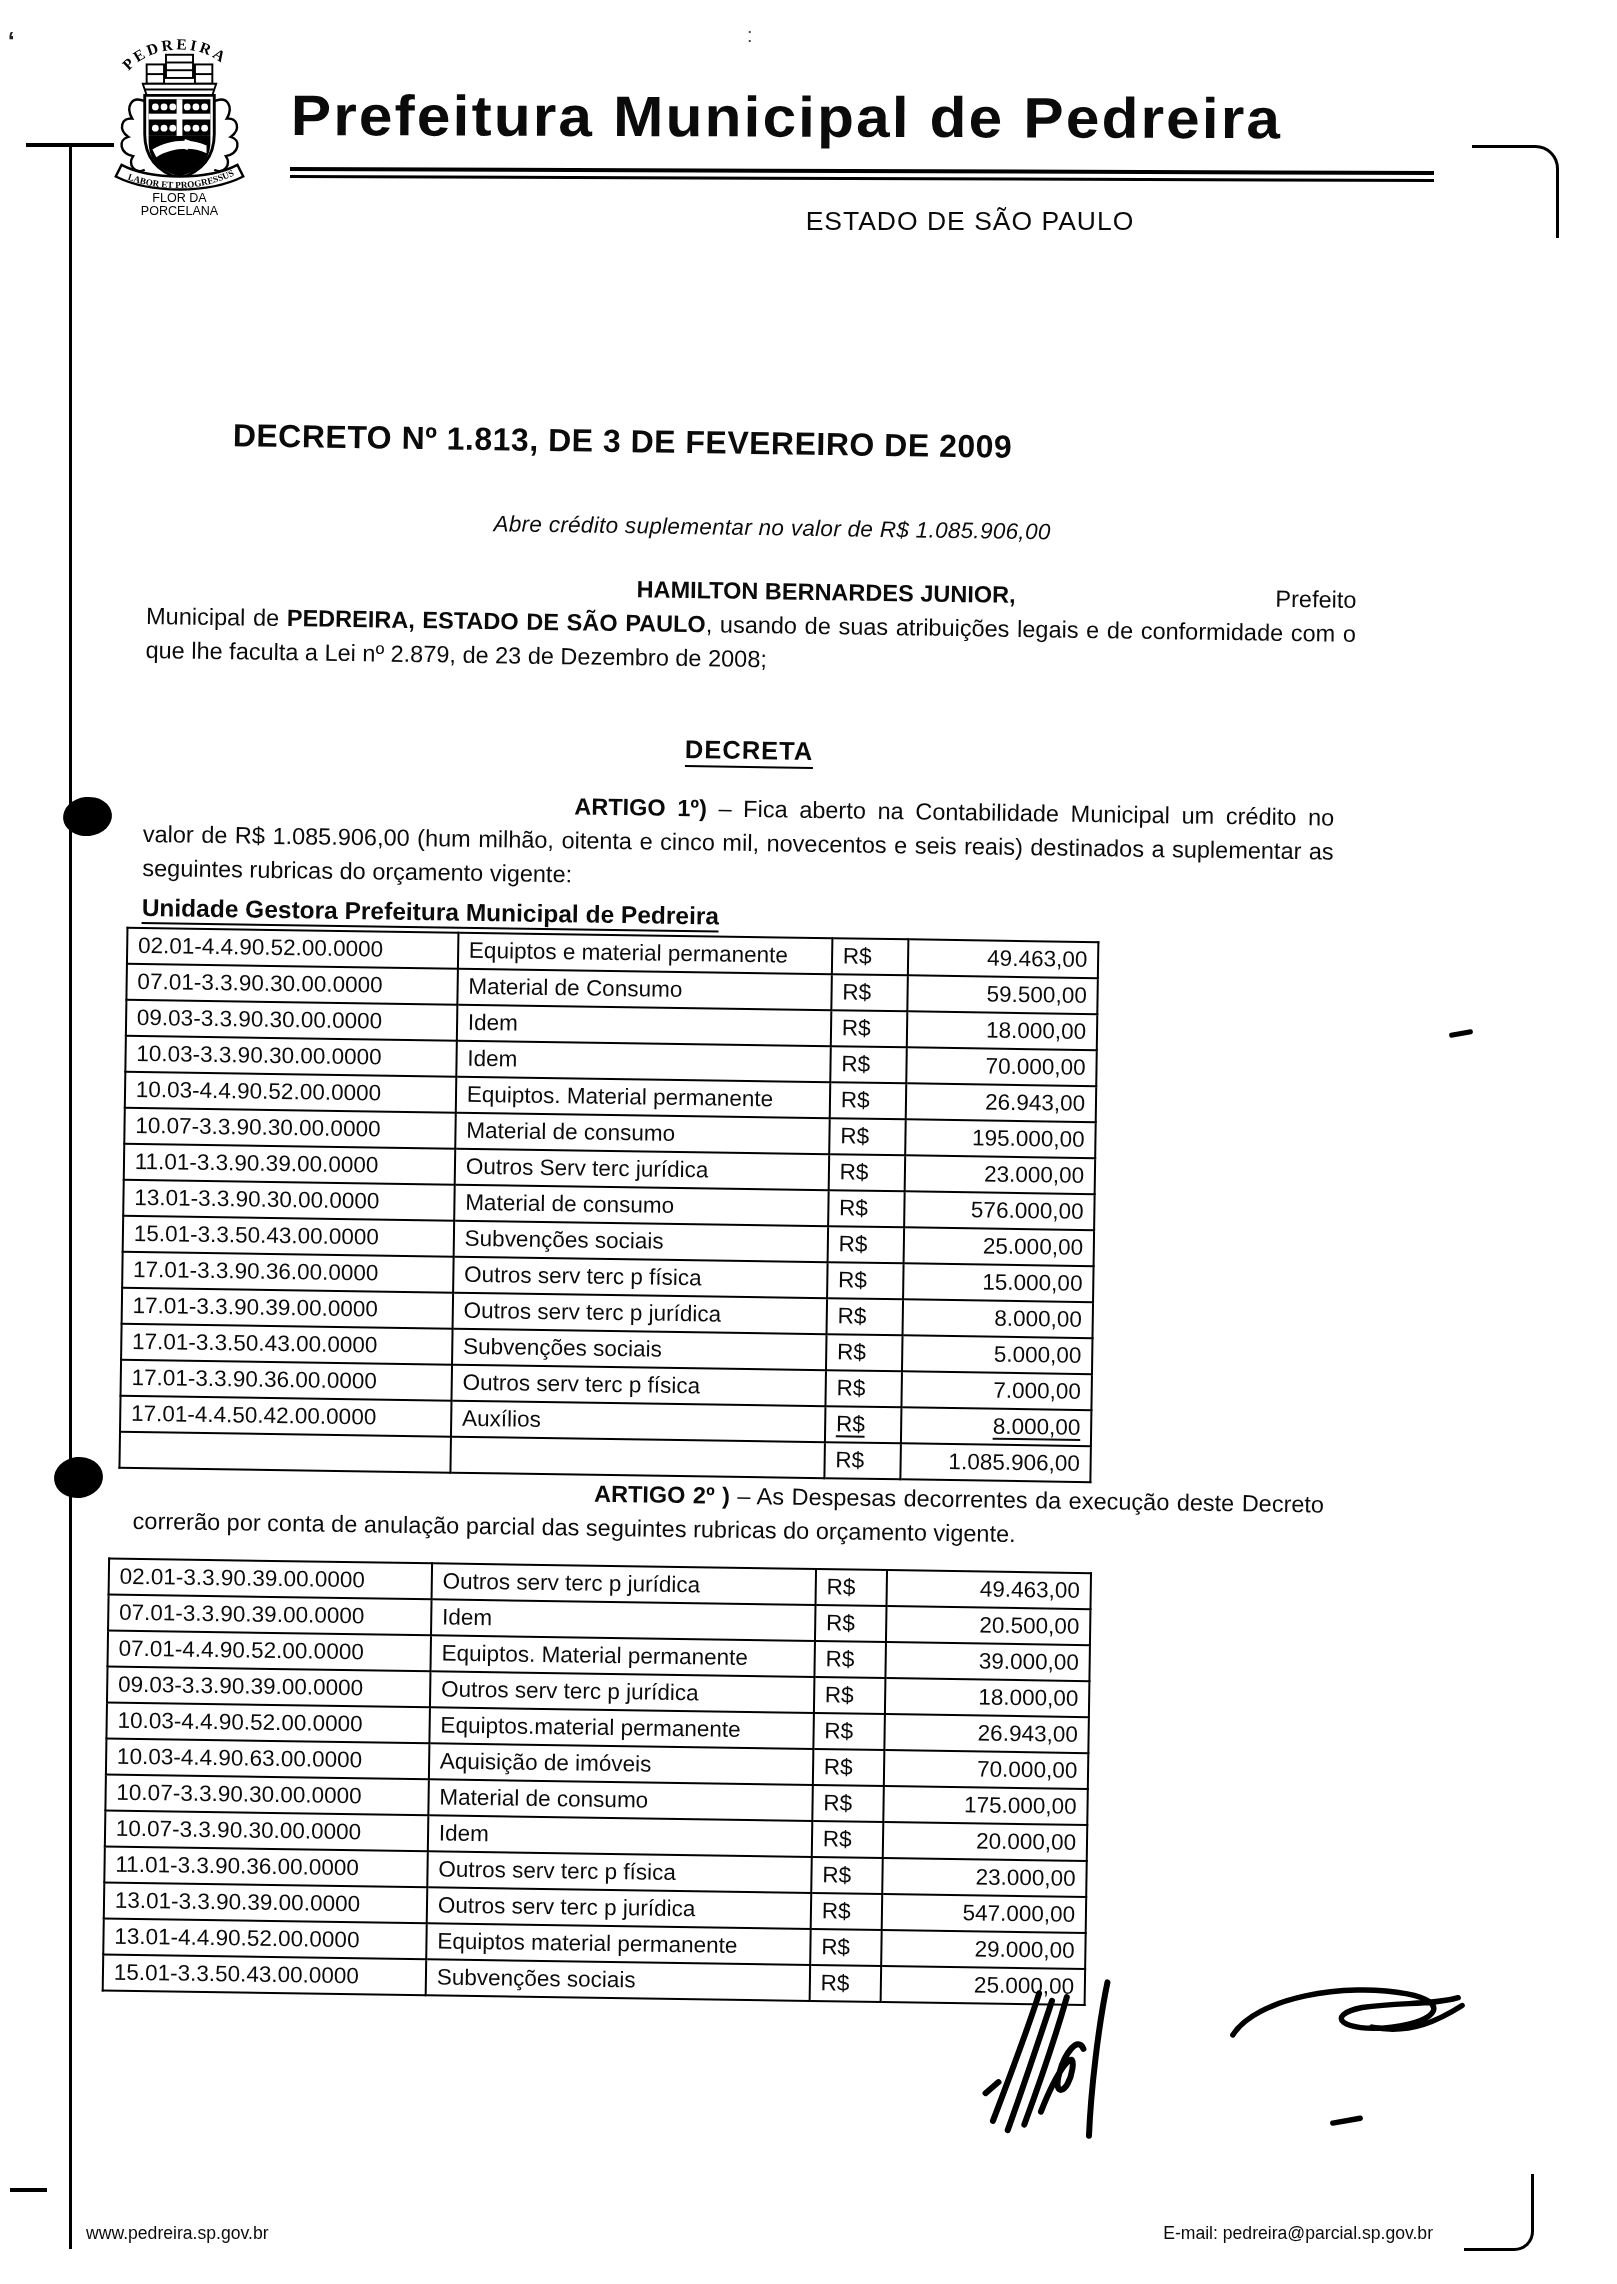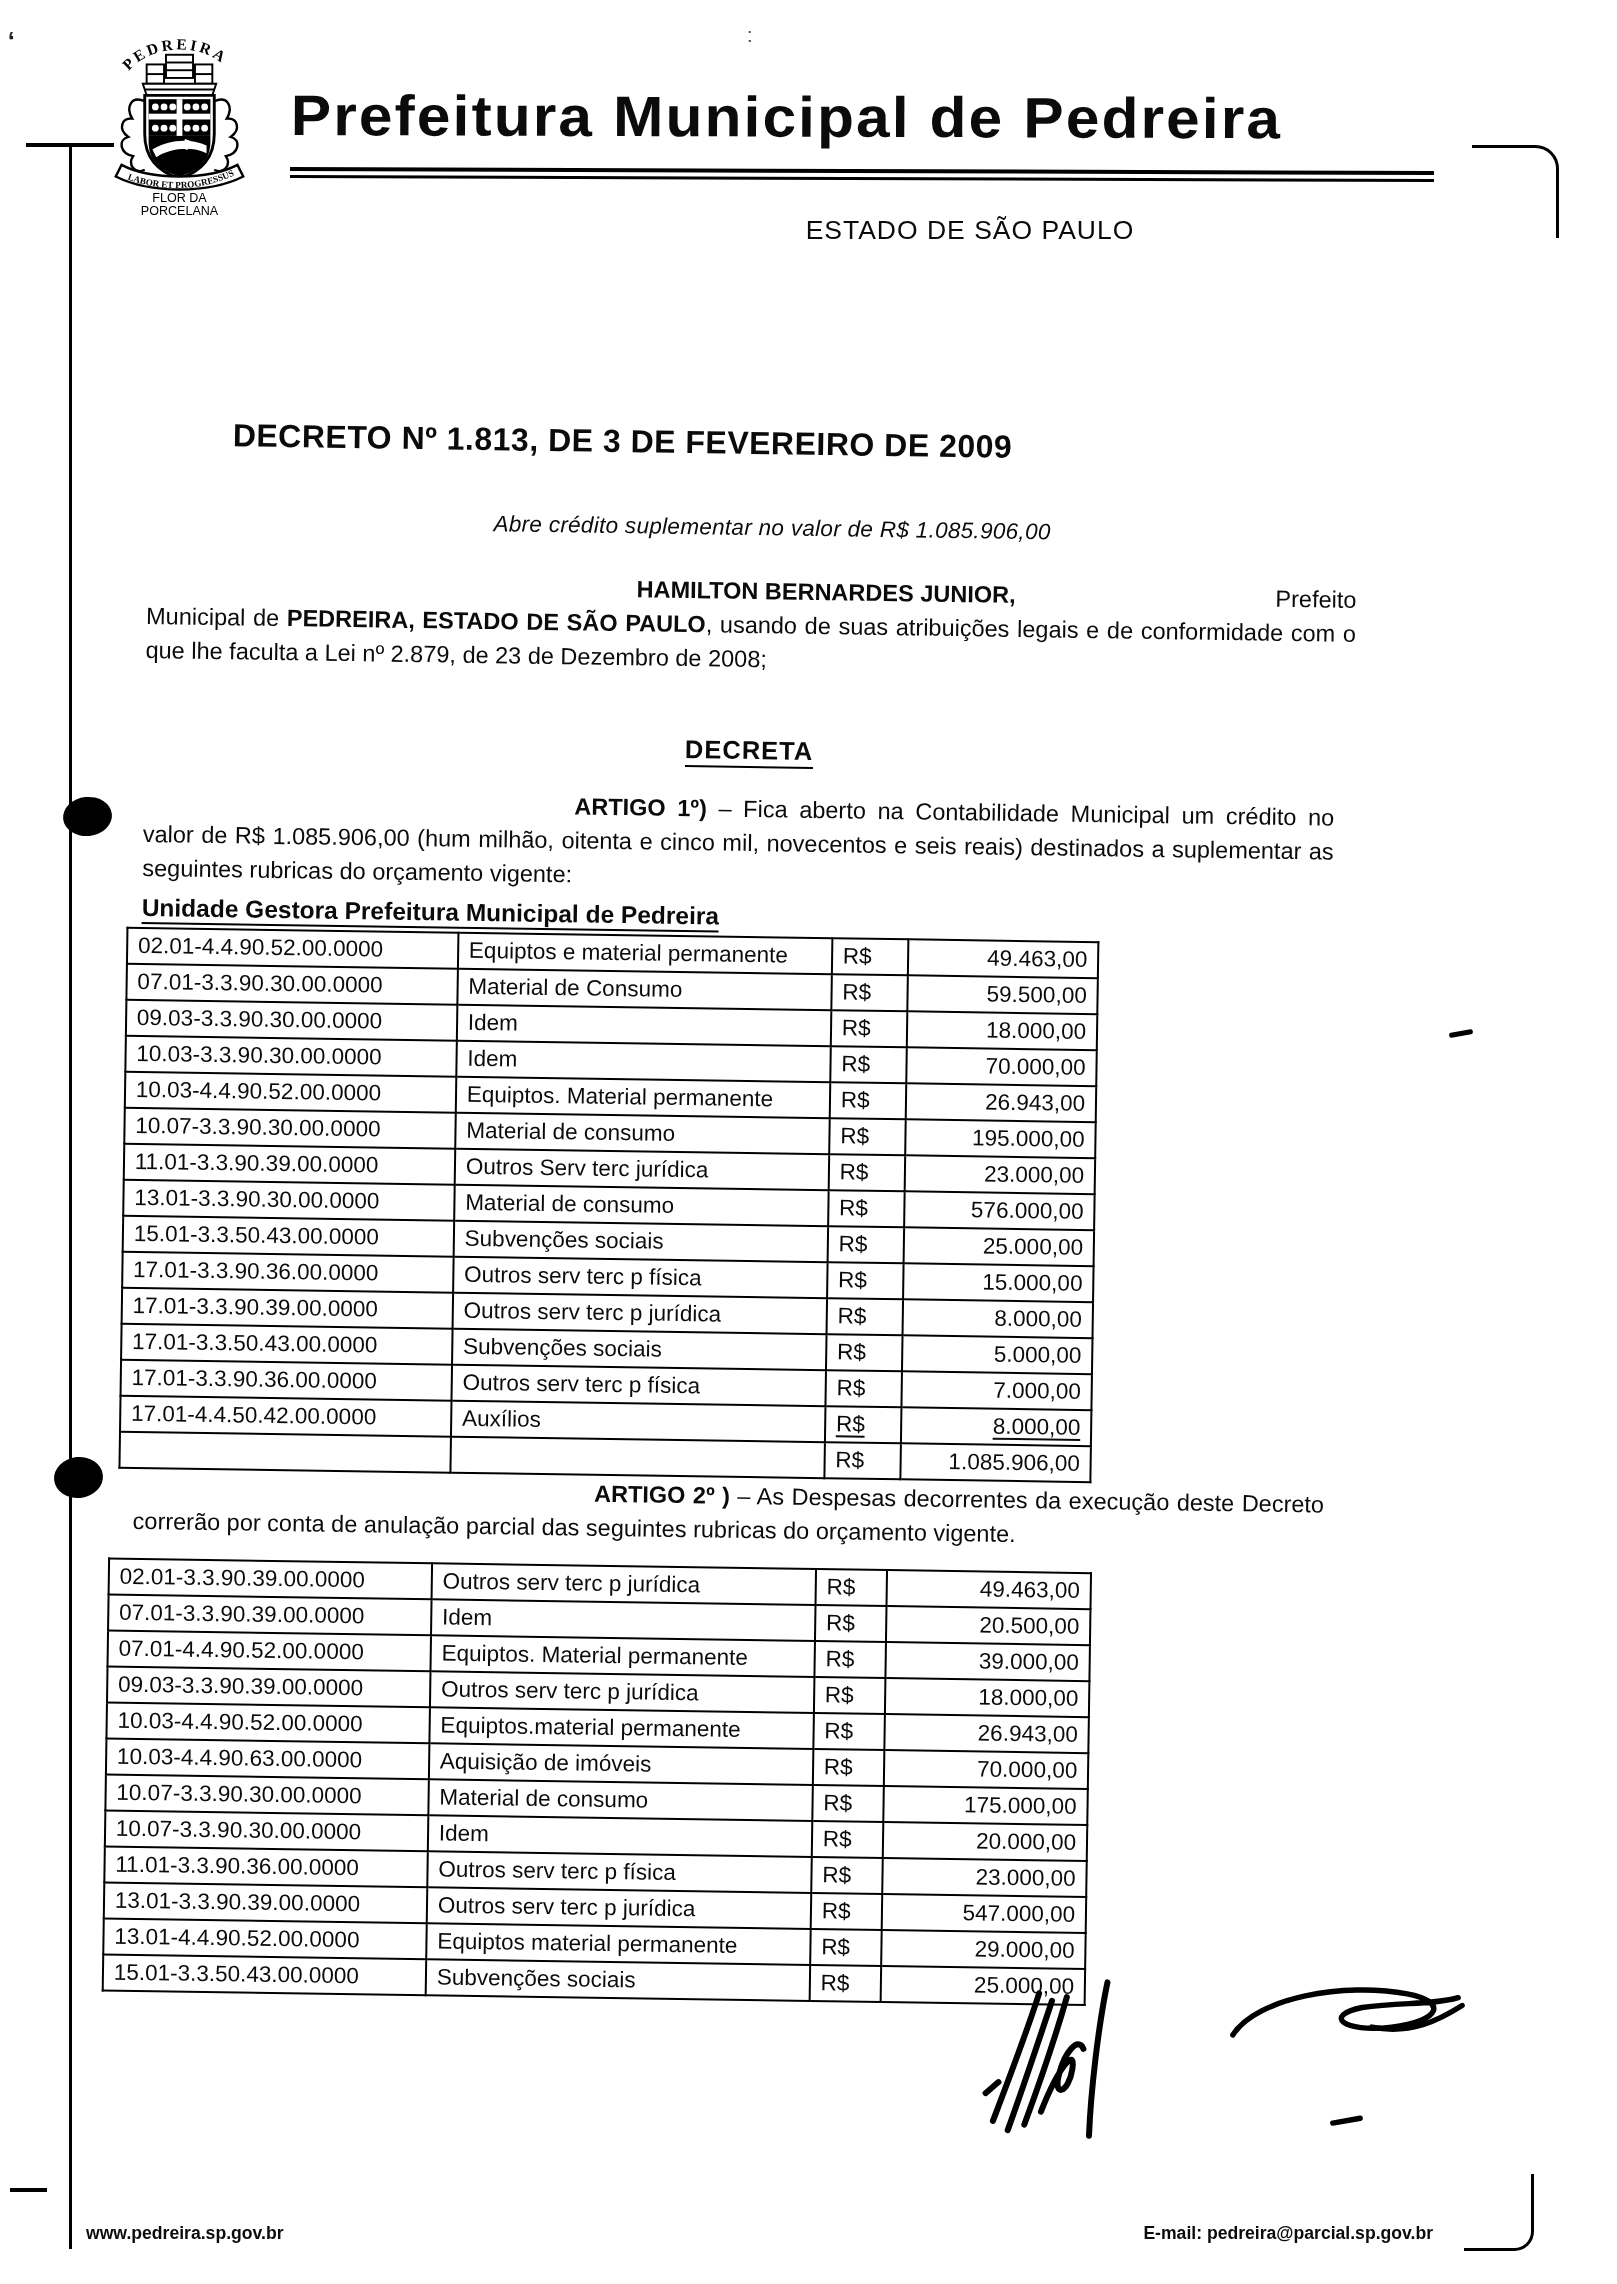--- a/index.html
+++ b/index.html
@@ -33,21 +33,21 @@
     position:absolute;left:291px;top:82px;
     font-size:57px;font-weight:bold;letter-spacing:2px;white-space:nowrap;
     transform:scaleX(1.06) rotate(0.2deg);transform-origin:left top;
   }
   .masthead-rule{position:absolute;left:290px;width:1144px;background:#000;
     transform:rotate(0.2deg);transform-origin:left top;}
   .rule-a{top:167px;height:3.9px;}
   .rule-b{top:175px;height:2.9px;}
   .masthead-subtitle{
     position:absolute;left:627px;top:206px;width:686px;text-align:center;
-    font-size:26.5px;letter-spacing:1px;margin-top:9px;
+    font-size:26.5px;letter-spacing:1px;
   }
   .logo{position:absolute;left:102px;top:19.6px;}
 
   
   .doc{position:absolute;left:0;top:0;width:1617px;height:2285px;
     transform:rotate(0.85deg);transform-origin:147px 421px;}
   .decree-title{
     position:absolute;left:233px;top:416px;
     font-size:32px;font-weight:bold;letter-spacing:0.5px;white-space:nowrap;
   }
@@ -92,21 +92,21 @@
   .sig1{left:980px;top:1978px;}
   .sig2{left:1223px;top:1978px;}
 
   
   .footer-line1{
     position:absolute;left:86px;top:2194px;width:1362px;
     font-size:18px;letter-spacing:0.4px;white-space:nowrap;
   }
   .footer-line2{
     position:absolute;left:86px;top:2223px;width:1347px;
-    display:flex;justify-content:space-between;font-size:17.6px;font-weight:bold;
+    display:flex;justify-content:space-between;font-size:17.6px;
   }
 </style>
 </head>
 <body>
 
 <div class="page">
 
   <div class="vline-left"></div>
   <div class="seg-topleft"></div>
   <div class="corner-topright"></div>

